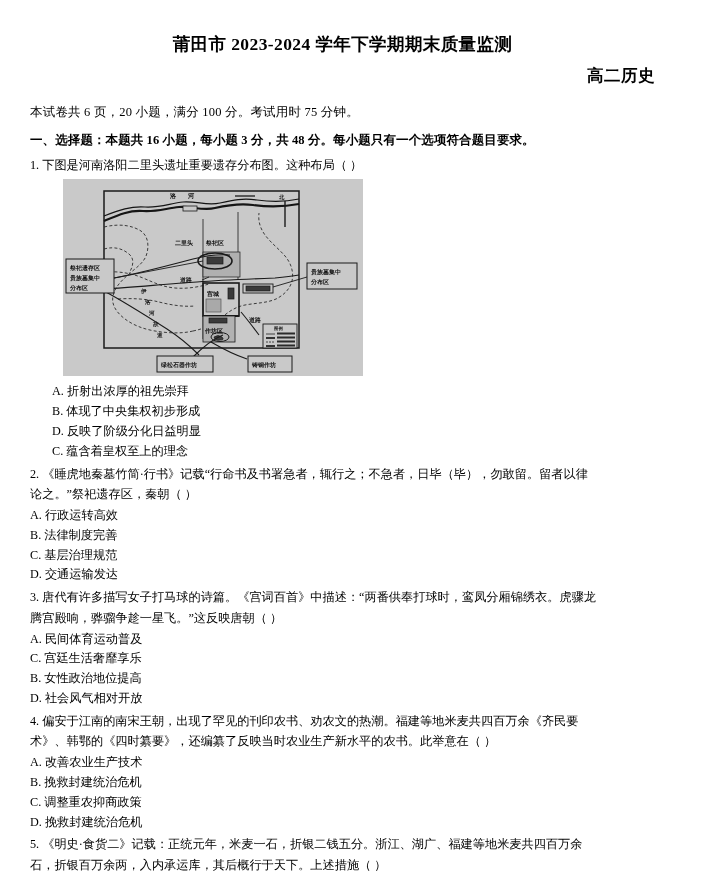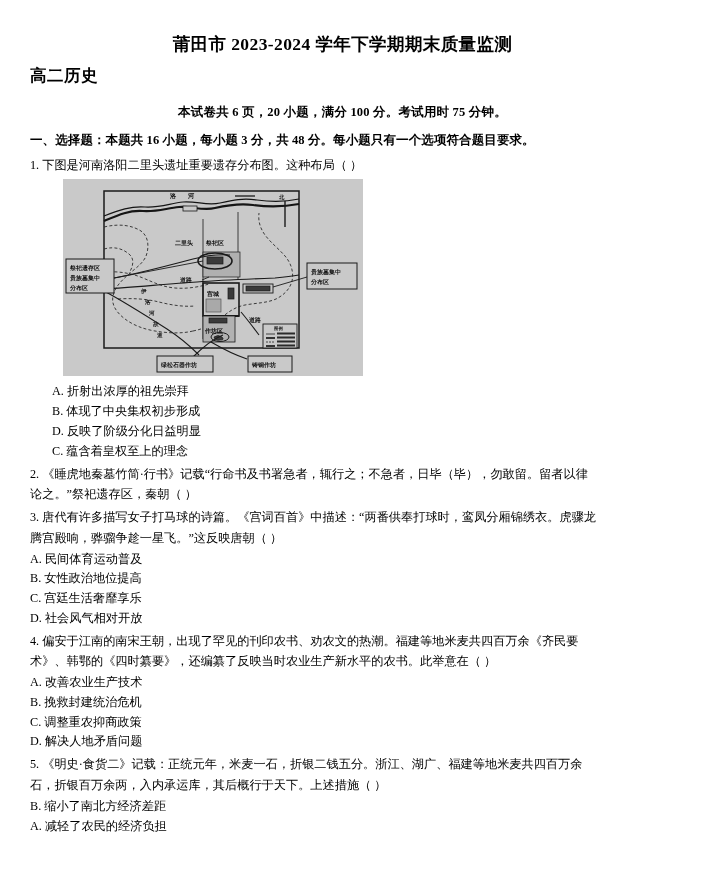--- a/index.html
+++ b/index.html
@@ -27,30 +27,30 @@
   
   .doc-title {
     text-align: center;
     font-weight: bold;
     font-size: 17.5px;
     letter-spacing: 0.4px;
     margin: 0 0 11px 0;
     line-height: 1.2;
   }
   .doc-subtitle {
-    text-align: left;
+    text-align: right;
     font-weight: bold;
     font-size: 16.5px;
     letter-spacing: 0.5px;
     margin: 8px 0 13px 0;
     line-height: 1.2;
   }
   .doc-note {
-    text-align: center;
-    font-weight: bold;
+    text-align: left;
+    font-weight: normal;
     font-size: 12.5px;
     letter-spacing: 0.2px;
     margin: 18px 0 11px 0;
   }
   .section-head {
     font-weight: bold;
     font-size: 12.5px;
     letter-spacing: 0.1px;
     margin: 0 0 7px 0;
     line-height: 1.35;
@@ -277,41 +277,47 @@
       <div class="opt">A. 折射出浓厚的祖先崇拜</div>
       <div class="opt">B. 体现了中央集权初步形成</div>
       <div class="opt">D. 反映了阶级分化日益明显</div>
       <div class="opt">C. 蕴含着皇权至上的理念</div>
     </div>
   </div>
 
   <div class="q-block">
     <div class="question q-stem"><span>2.</span> <span>《睡虎地秦墓竹简·行书》记载“行命书及书署急者，辄行之；不急者，日毕（毕），勿敢留。留者以律</span></div>
     <div class="question q-stem">论之。”祭祀遗存区，秦朝（    ）</div>
+    <div class="options four-col">
+      <div class="opt">A. 行政运转高效</div>
+      <div class="opt">B. 法律制度完善</div>
+      <div class="opt">C. 基层治理规范</div>
+      <div class="opt">D. 交通运输发达</div>
+    </div>
   </div>
 
   <div class="q-block">
     <div class="question q-stem"><span>3.</span> <span>唐代有许多描写女子打马球的诗篇。《宫词百首》中描述：“两番供奉打球时，鸾凤分厢锦绣衣。虎骤龙</span></div>
     <div class="question q-stem">腾宫殿响，骅骝争趁一星飞。”这反映唐朝（    ）</div>
     <div class="options two-col">
       <div class="opt">A. 民间体育运动普及</div>
+      <div class="opt">C. 宫廷生活奢靡享乐</div>
       <div class="opt">B. 女性政治地位提高</div>
-      <div class="opt">C. 宫廷生活奢靡享乐</div>
       <div class="opt">D. 社会风气相对开放</div>
     </div>
   </div>
 
   <div class="q-block">
     <div class="question q-stem"><span>4.</span> <span>偏安于江南的南宋王朝，出现了罕见的刊印农书、劝农文的热潮。福建等地米麦共四百万余《齐民要</span></div>
     <div class="question q-stem">术》、韩鄂的《四时纂要》，还编纂了反映当时农业生产新水平的农书。此举意在（    ）</div>
     <div class="options two-col">
       <div class="opt">A. 改善农业生产技术</div>
       <div class="opt">B. 挽救封建统治危机</div>
       <div class="opt">C. 调整重农抑商政策</div>
-      <div class="opt">D. 解决人地矛盾问题</div>
+      <div class="opt">D. 挽救封建统治危机</div>
     </div>
   </div>
 
   <div class="q-block">
     <div class="question q-stem"><span>5.</span> <span>《明史·食货二》记载：正统元年，米麦一石，折银二钱五分。浙江、湖广、福建等地米麦共四百万余</span></div>
     <div class="question q-stem">石，折银百万余两，入内承运库，其后概行于天下。上述措施（    ）</div>
     <div class="options two-col">
       <div class="opt">B. 缩小了南北方经济差距</div>
       <div class="opt">A. 减轻了农民的经济负担</div>
     </div>

